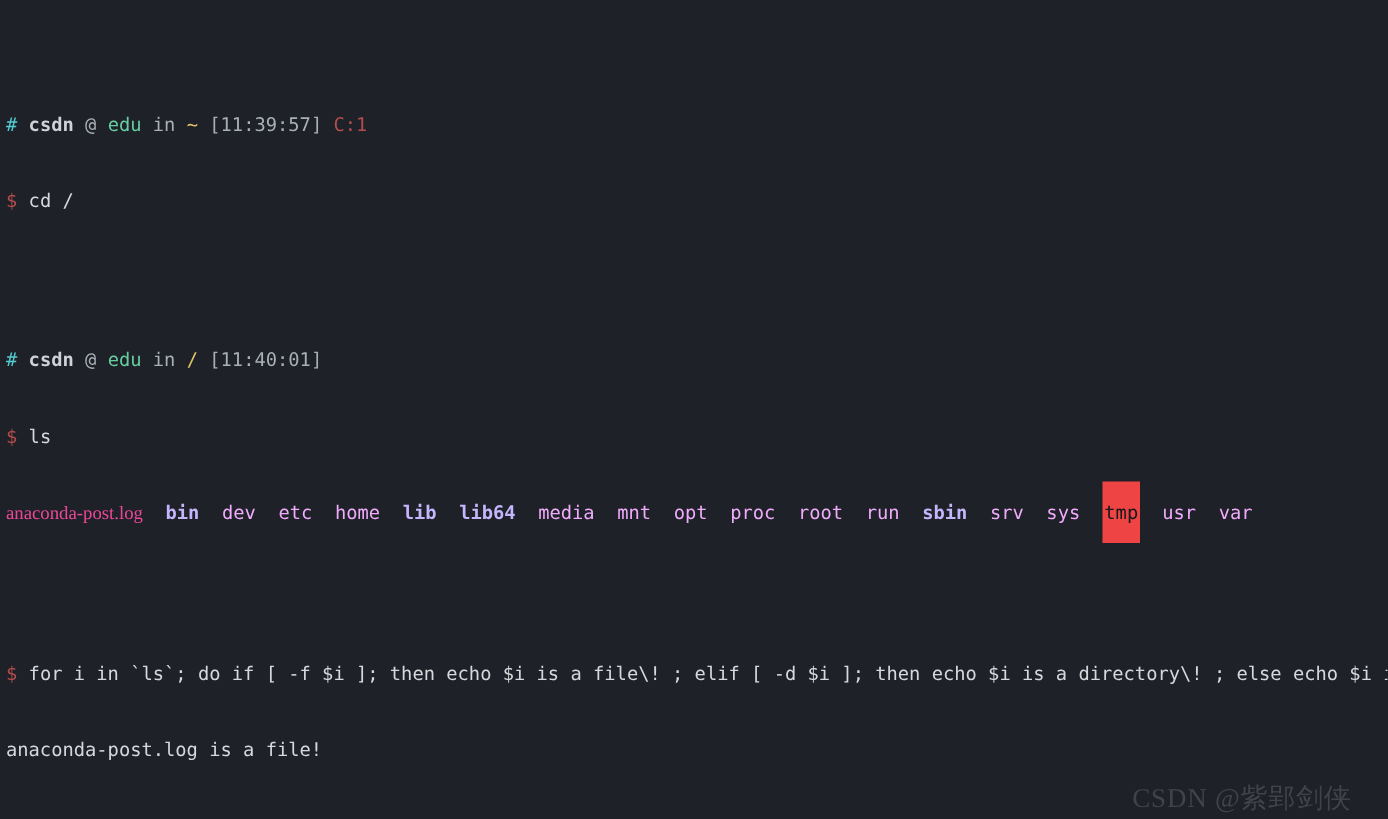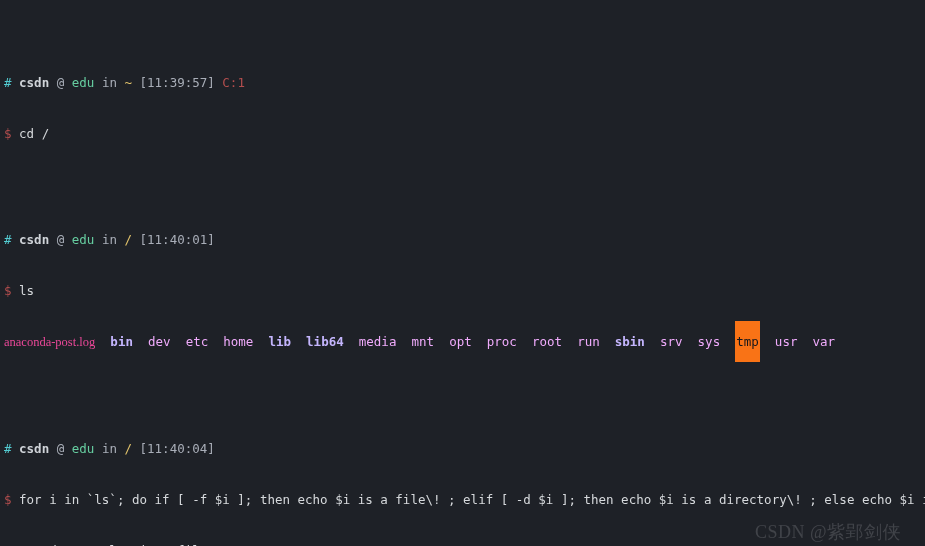--- a/index.html
+++ b/index.html
@@ -28,21 +28,21 @@
   .in    { color: #a9aeb8; }
   .path  { color: #e2c36b; }           
   .time  { color: #a9aeb8; }
   .cerr  { color: #b34e4e; }           
   .dollar{ color: #b34e4e; }
   .cmd   { color: #d6d9dc; margin-top: 12px; }
   .gap   { display:inline-block; height:17px; }
   .ls-plain { color:#ec4899;font-family:Liberation Serif, serif; }
   .ls-dir   { color:#f0abfc; }
   .ls-bold  { color:#c4b5fd; font-weight:700; }
-  .ls-hl    { background:#f97316; color:#14171c; padding:13px 1px; }
+  .ls-hl    { background:#ef4444; color:#14171c; padding:13px 1px; }
   .out      { color:#d6d9dc; }
   .watermark {
     position: absolute;
     right: 24px;
     bottom: 5px;
     color: rgba(220,220,225,0.18);
     font-family: Liberation Serif, serif;
     font-size: 18px;
     letter-spacing: 0.5px;
     pointer-events: none;
@@ -58,19 +58,18 @@
   <div><span class="dollar">$</span> <span class="cmd">cd /</span></div>
   <div class="gap"></div>
 
   
   <div><span class="hash">#</span> <span class="user">csdn</span> <span class="at">@</span> <span class="host">edu</span> <span class="in">in</span> <span class="path">/</span> <span class="time">[11:40:01]</span></div>
   <div><span class="dollar">$</span> <span class="cmd">ls</span></div>
   <div id="ls-line"><span class="ls-plain">anaconda-post.log</span>  <span class="ls-bold">bin</span>  <span class="ls-dir">dev</span>  <span class="ls-dir">etc</span>  <span class="ls-dir">home</span>  <span class="ls-bold">lib</span>  <span class="ls-bold">lib64</span>  <span class="ls-dir">media</span>  <span class="ls-dir">mnt</span>  <span class="ls-dir">opt</span>  <span class="ls-dir">proc</span>  <span class="ls-dir">root</span>  <span class="ls-dir">run</span>  <span class="ls-bold">sbin</span>  <span class="ls-dir">srv</span>  <span class="ls-dir">sys</span>  <span class="ls-hl">tmp</span>  <span class="ls-dir">usr</span>  <span class="ls-dir">var</span></div>
   <div class="gap"></div>
 
   
-  <div><span class="hash">#</span> <span class="user">csdn</span> <span class="at">@</span> <span class="host">edu</span> <span class="in">in</span> <span class="path">/</span> <span class="time">[11:40:04]</span></div>
   <div><span class="dollar">$</span> <span class="cmd">for i in `ls`; do if [ -f $i ]; then echo $i is a file\! ; elif [ -d $i ]; then echo $i is a directory\! ; else echo $i is other file\!; fi; done</span></div>
   <div id="loop-out"><div class="out">anaconda-post.log is a file!</div></div>
 
 </div>
 
 <div class="watermark">CSDN @紫郢剑侠</div>
 
 </body></html>

